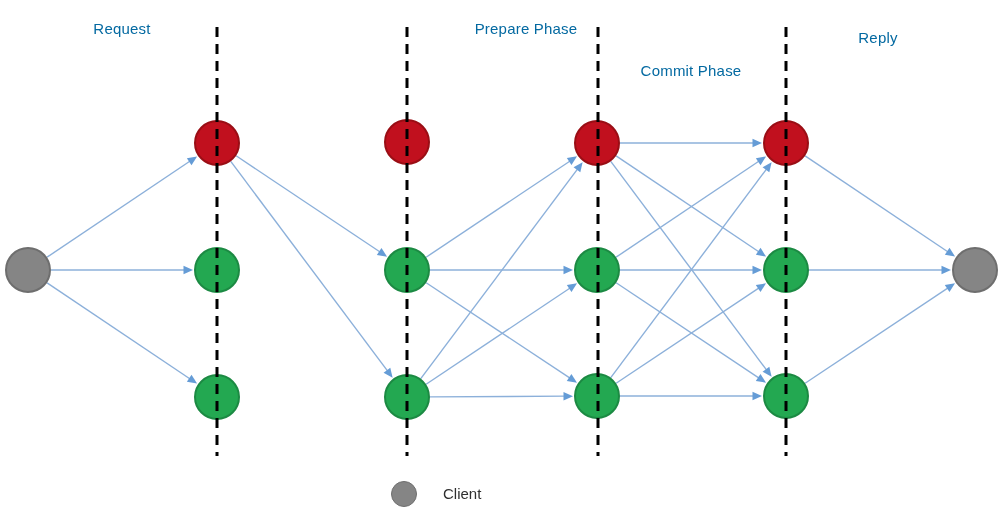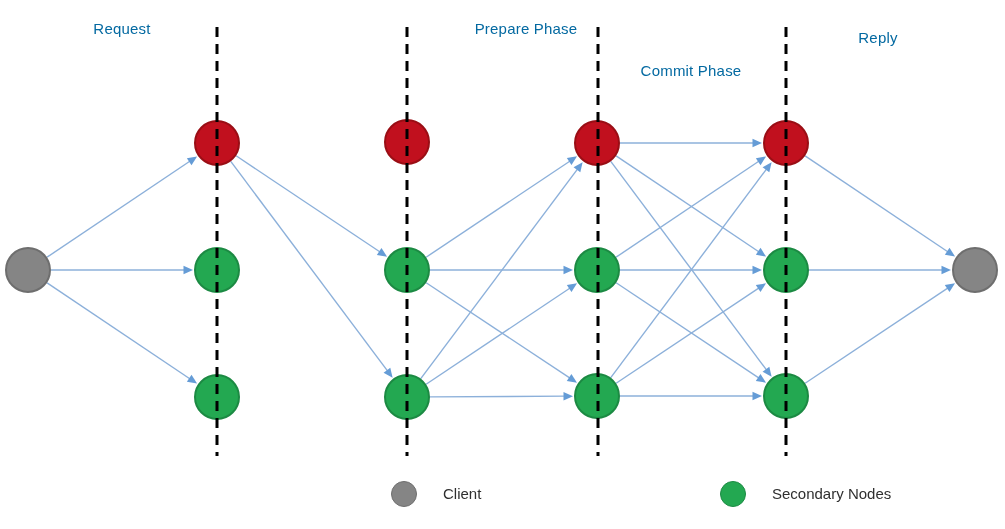--- a/index.html
+++ b/index.html
@@ -132,17 +132,13 @@
 
   <span class="phase-label phase-label-1">Request</span>
   <span class="phase-label phase-label-3">Prepare Phase</span>
   <span class="phase-label phase-label-4">Commit Phase</span>
   <span class="phase-label phase-label-5">Reply</span>
 
   <div class="legend-item legend-item-1">
     <div class="legend-swatch" style="background: rgb(133, 133, 133); border: 1.5px solid rgb(110, 110, 110);"></div>
     <span class="legend-label">Client</span>
   </div>
-  <div class="legend-item legend-item-3">
-    <div class="legend-swatch" style="background: rgb(35, 168, 81); border: 1.5px solid rgb(28, 138, 67);"></div>
-    <span class="legend-label">Secondary Nodes</span>
-  </div>
 </div>
 
 </body></html>

